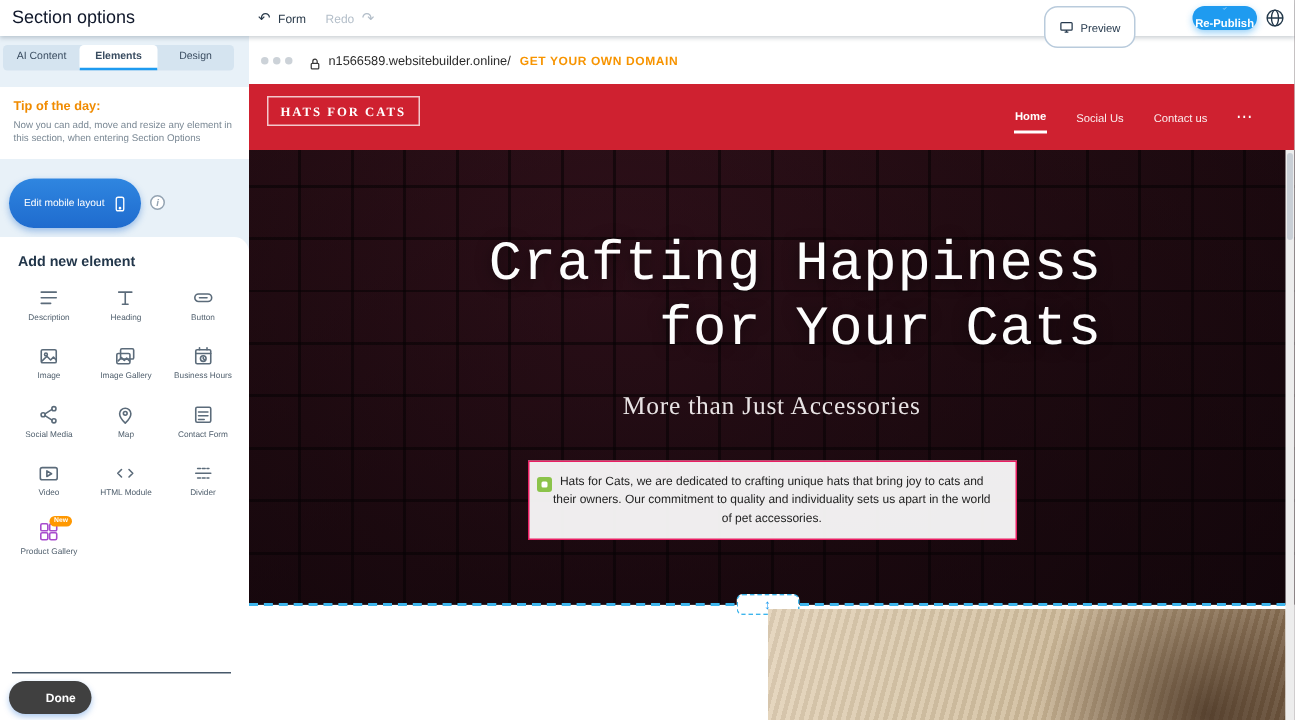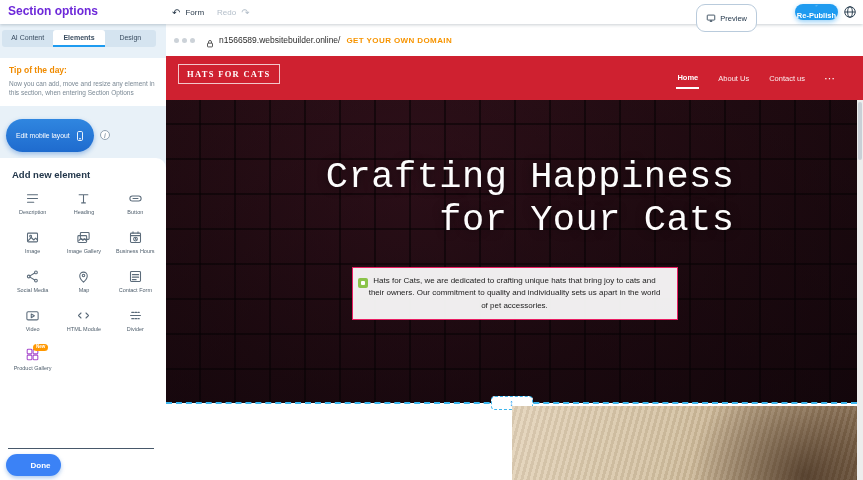--- a/index.html
+++ b/index.html
@@ -8,21 +8,21 @@
     position:relative; overflow:hidden; background:#fff;
     font-family:"Liberation Sans", sans-serif; color:#22313f;
   }
   .stage { position:absolute; inset:0; }
 
   
   .topbar {
     position:absolute; left:0; top:0; width:863px; height:24px; background:#fff;
     box-shadow:0 1px 3px rgba(20,40,60,.22); z-index:40;
   }
-  .tb-title { position:absolute; left:8px; top:4px; font-size:12px; font-weight:bold; color:#6d28d9; }
+  .tb-title { position:absolute; left:8px; top:4px; font-size:12px; font-weight:normal; color:#0f172a; }
   .undo-redo { position:absolute; left:172px; top:0; height:24px; display:flex; align-items:center; gap:5px; }
   .u-icon { font-size:10px; color:#2b3b4b; cursor:pointer; }
   .u-label { font-size:8px; color:#2b3b4b; cursor:pointer; }
   .r-label { font-size:8px; color:#b3bec9; margin-left:8px; cursor:pointer; }
   .r-icon { font-size:10px; color:#b3bec9; cursor:pointer; }
   .preview-btn {
     position:absolute; right:106px; top:4px; height:16px; border:1px solid #b9cbdc; border-radius:9px;
     background:#fff; display:flex; align-items:center; gap:4px; padding:13px 9px;
     font-size:7.5px; color:#24384c; font-family:inherit; cursor:pointer;
   }
@@ -79,21 +79,21 @@
   .cell svg { width:15px; height:15px; stroke:#5b6b7a; fill:none; stroke-width:1.7; stroke-linecap:round; stroke-linejoin:round; }
   .cell.colored svg { stroke:#a84ccd; }
   .g-label { font-size:5.5px; line-height:1.2; color:#51606e; }
   .badge {
     position:absolute; top:0; right:9px; background:#ff9800; color:#fff; font-size:4.5px; font-weight:bold;
     border-radius:5px; padding:1px 3px; line-height:1;
   }
   .divider-line { position:absolute; left:8px; right:12px; bottom:31px; border-top:1px solid #47586a; }
   .done-btn {
     position:absolute; left:6px; bottom:4px; width:55px; height:22px; border:none; border-radius:11px;
-    background:#3b82f6; color:#fff; font-size:8px; font-weight:bold; font-family:inherit; cursor:pointer;
+    background:#404040; color:#fff; font-size:8px; font-weight:bold; font-family:inherit; cursor:pointer;
     box-shadow:0 2px 4px rgba(21,102,208,.35);
     padding-left:14px;
   }
 
   
   .browser-bar {
     position:absolute; left:166px; top:24px; width:697px; height:32px; background:#fff;
     display:flex; align-items:center; padding-left:8px;
   }
   .dot { width:5px; height:5px; border-radius:50%; background:#ccd2d8; margin-right:3px; }
@@ -340,28 +340,29 @@
     <span class="url">n1566589.websitebuilder.online/</span>
     <span class="domain-cta">GET YOUR OWN DOMAIN</span>
   </div>
 
   <div class="viewport">
 
     <div class="site-header">
       <div class="logo">HATS FOR CATS</div>
       <nav class="site-nav">
         <span class="nav-item active">Home</span>
-        <span class="nav-item">About Us</span>
+        <span class="nav-item">Social Us</span>
         <span class="nav-item">Contact us</span>
         <span class="nav-more">⋯</span>
       </nav>
     </div>
 
     <div class="hero">
       <h1 class="hero-h1">Crafting Happiness for Your Cats</h1>
+      <div class="hero-sub">More than Just Accessories</div>
       <div class="para-box">
         <span class="green-chip"></span>
         <span>Hats for Cats, we are dedicated to crafting unique hats that bring joy to cats and their owners. Our commitment to quality and individuality sets us apart in the world of pet accessories.</span>
       </div>
     </div>
 
     <div class="section-line">
       <div class="handle">
         <span>↕</span>
       </div>

